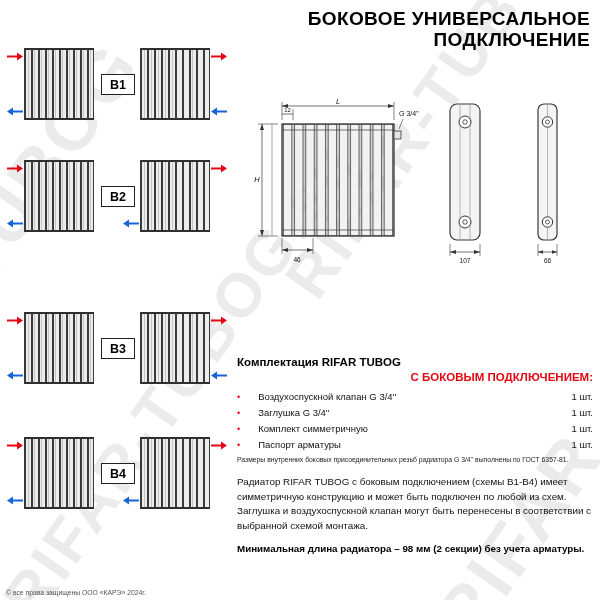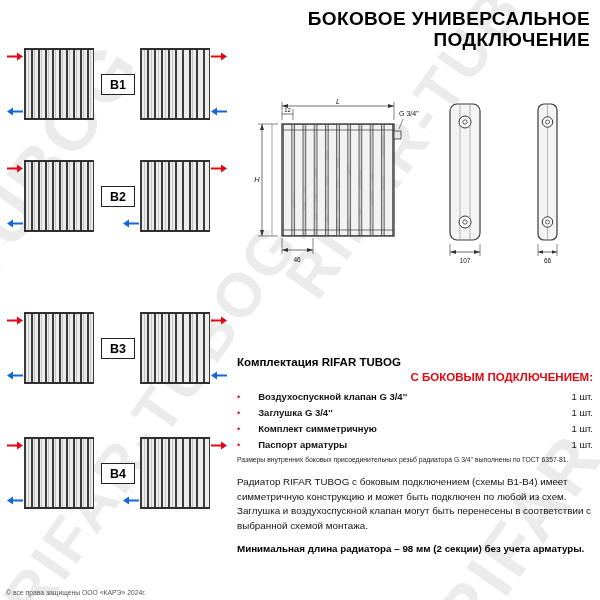--- a/index.html
+++ b/index.html
@@ -41,21 +41,21 @@
   .drawing-side{position:absolute;left:438px;top:98px;z-index:1;}
   .drawing-caption{position:absolute;left:254px;top:272px;z-index:1;font-size:7.2px;color:#222;}
   svg text{font-family:"Liberation Sans",sans-serif;fill:#111;}
   
   .textblock{position:absolute;left:237px;top:356px;width:356px;z-index:1;}
   .kit-h1{font-size:11.5px;font-weight:700;color:#000;}
   .kit-h2{font-size:11.5px;font-weight:800;margin-top:3px;text-align:right;}
   .kit-list{margin-top:8px;}
   .kit-item{display:flex;align-items:baseline;font-size:9.5px;margin-bottom:5px;}
   .kit-bullet{margin-right:6px;font-size:9px;}
-  .kit-name{flex:1;font-weight:700;color:#111;padding-left:12px;}
+  .kit-name{flex:1;font-weight:400;color:#111;padding-left:12px;}
   .kit-qty{font-weight:400;color:#111;margin-left:20px;text-align:right;}
   .kit-note{font-size:6.8px;color:#222;margin-top:6px;}
   .desc{margin-top:12px;font-size:9.8px;line-height:1.5;color:#111;}
   .desc p{margin:0;}
   .desc-bold{font-weight:700;margin-top:9px;font-size:9.8px;color:#000;}
   .footer{position:absolute;left:6px;bottom:4px;z-index:1;font-size:6.8px;color:#555;}
 </style>
 </head>
 <body>
 

